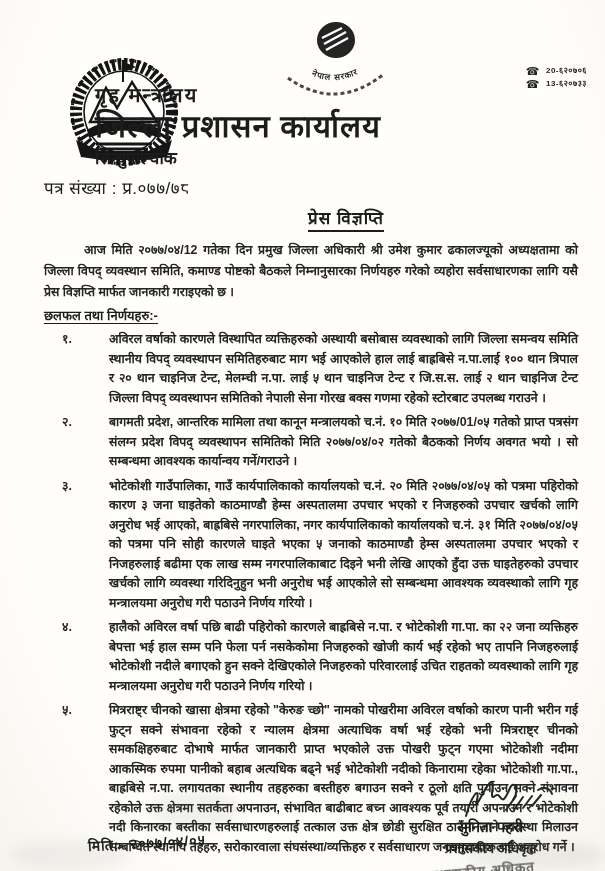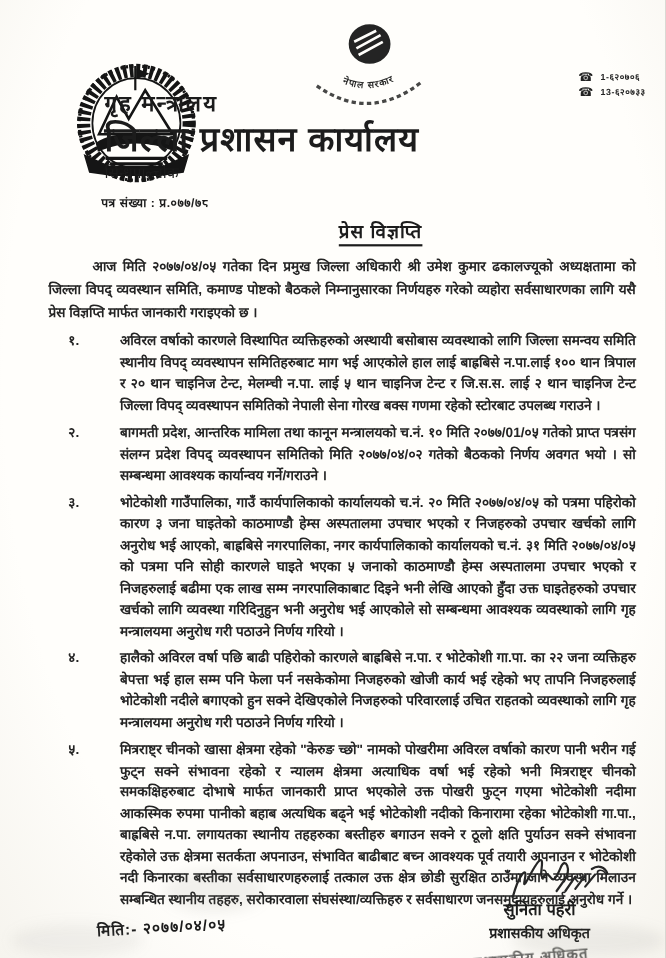--- a/index.html
+++ b/index.html
@@ -20,31 +20,31 @@
   }
   
   .emblem{position:absolute;left:60px;top:56px;width:128px;height:110px;}
   .stamp{position:absolute;left:276px;top:20px;width:120px;height:92px;opacity:.92;}
   .head-center{
     position:absolute;left:95px;right:16px;top:84px;
     text-align:left;line-height:1.15;
   }
   .ministry{font-size:20px;font-weight:bold;letter-spacing:2px;margin:0 0 2px 0;}
   .office{font-size:31px;font-weight:bold;letter-spacing:1px;margin:0;}
-  .district{font-size:14px;font-weight:normal;margin:4px 0 0 0;}
+  .district{font-size:17px;font-weight:bold;margin:4px 0 0 0;}
   .phones{
     position:absolute;right:18px;top:64px;
     font-size:8px;font-weight:bold;line-height:13px;
     letter-spacing:.5px;color:#222;
   }
   .phone-row{display:flex;align-items:center;gap:6px;}
   .phone-glyph{font-size:11px;line-height:10px;}
   
   .doc-body{position:absolute;left:44px;right:27px;top:176px;}
-  .letter-no{font-size:11px;font-weight:bold;letter-spacing:.5px;margin-left:48px;}
+  .letter-no{font-size:17px;font-weight:normal;letter-spacing:.5px;}
   .press-title-wrap{text-align:center;padding-left:70px;margin-top:7px;}
   .press-title{
     display:inline-block;font-size:17px;font-weight:bold;
     border-bottom:2px solid #1c1c1c;padding-bottom:1px;letter-spacing:1px;text-align:center;
   }
   .intro{
     margin:8px 0 0 0;font-size:12.4px;line-height:21px;
     text-align:justify;text-indent:40px;font-weight:600;color:#242424;
   }
   .section-heading{
@@ -128,37 +128,38 @@
 
   <div class="head-center">
     <div class="ministry">गृह मन्त्रालय</div>
     <div class="office">जिल्ला प्रशासन कार्यालय</div>
     <div class="district">सिन्धुपाल्चोक</div>
   </div>
 
   <div class="phones">
     <div class="phone-row">
       <span class="phone-glyph">☎</span>
-      <span>1-६२०७०६</span>
+      <span>20-६२०७०६</span>
     </div>
     <div class="phone-row">
       <span class="phone-glyph">☎</span>
       <span>13-६२०७३३</span>
     </div>
   </div>
 
   <div class="doc-body">
     <div class="letter-no">पत्र संख्या : प्र.०७७/७८</div>
 
     <div class="press-title-wrap">
       <span class="press-title">प्रेस विज्ञप्ति</span>
     </div>
 
-    <p class="intro">आज मिति २०७७/०४/०५ गतेका दिन प्रमुख जिल्ला अधिकारी श्री उमेश कुमार ढकालज्यूको अध्यक्षतामा को जिल्ला विपद् व्यवस्थान समिति, कमाण्ड पोष्टको बैठकले निम्नानुसारका निर्णयहरु गरेको व्यहोरा सर्वसाधारणका लागि यसै प्रेस विज्ञप्ति मार्फत जानकारी गराइएको छ ।</p>
-
+    <p class="intro">आज मिति २०७७/०४/12 गतेका दिन प्रमुख जिल्ला अधिकारी श्री उमेश कुमार ढकालज्यूको अध्यक्षतामा को जिल्ला विपद् व्यवस्थान समिति, कमाण्ड पोष्टको बैठकले निम्नानुसारका निर्णयहरु गरेको व्यहोरा सर्वसाधारणका लागि यसै प्रेस विज्ञप्ति मार्फत जानकारी गराइएको छ ।</p>
+
+    <div class="section-heading">छलफल तथा निर्णयहरु:-</div>
 
     <div class="decisions">
       <div class="decision">
         <span class="num">१.</span>
         <span class="txt">अविरल वर्षाको कारणले विस्थापित व्यक्तिहरुको अस्थायी बसोबास व्यवस्थाको लागि जिल्ला समन्वय समिति स्थानीय विपद् व्यवस्थापन समितिहरुबाट माग भई आएकोले हाल लाई बाह्रबिसे न.पा.लाई १०० थान त्रिपाल र २० थान चाइनिज टेन्ट, मेलम्ची न.पा. लाई ५ थान चाइनिज टेन्ट र जि.स.स. लाई २ थान चाइनिज टेन्ट जिल्ला विपद् व्यवस्थापन समितिको नेपाली सेना गोरख बक्स गणमा रहेको स्टोरबाट उपलब्ध गराउने ।</span>
       </div>
       <div class="decision">
         <span class="num">२.</span>
         <span class="txt">बागमती प्रदेश, आन्तरिक मामिला तथा कानून मन्त्रालयको च.नं. १० मिति २०७७/01/०५ गतेको प्राप्त पत्रसंग संलग्न प्रदेश विपद् व्यवस्थापन समितिको मिति २०७७/०४/०२ गतेको बैठकको निर्णय अवगत भयो । सो सम्बन्धमा आवश्यक कार्यान्वय गर्ने/गराउने ।</span>
       </div>

